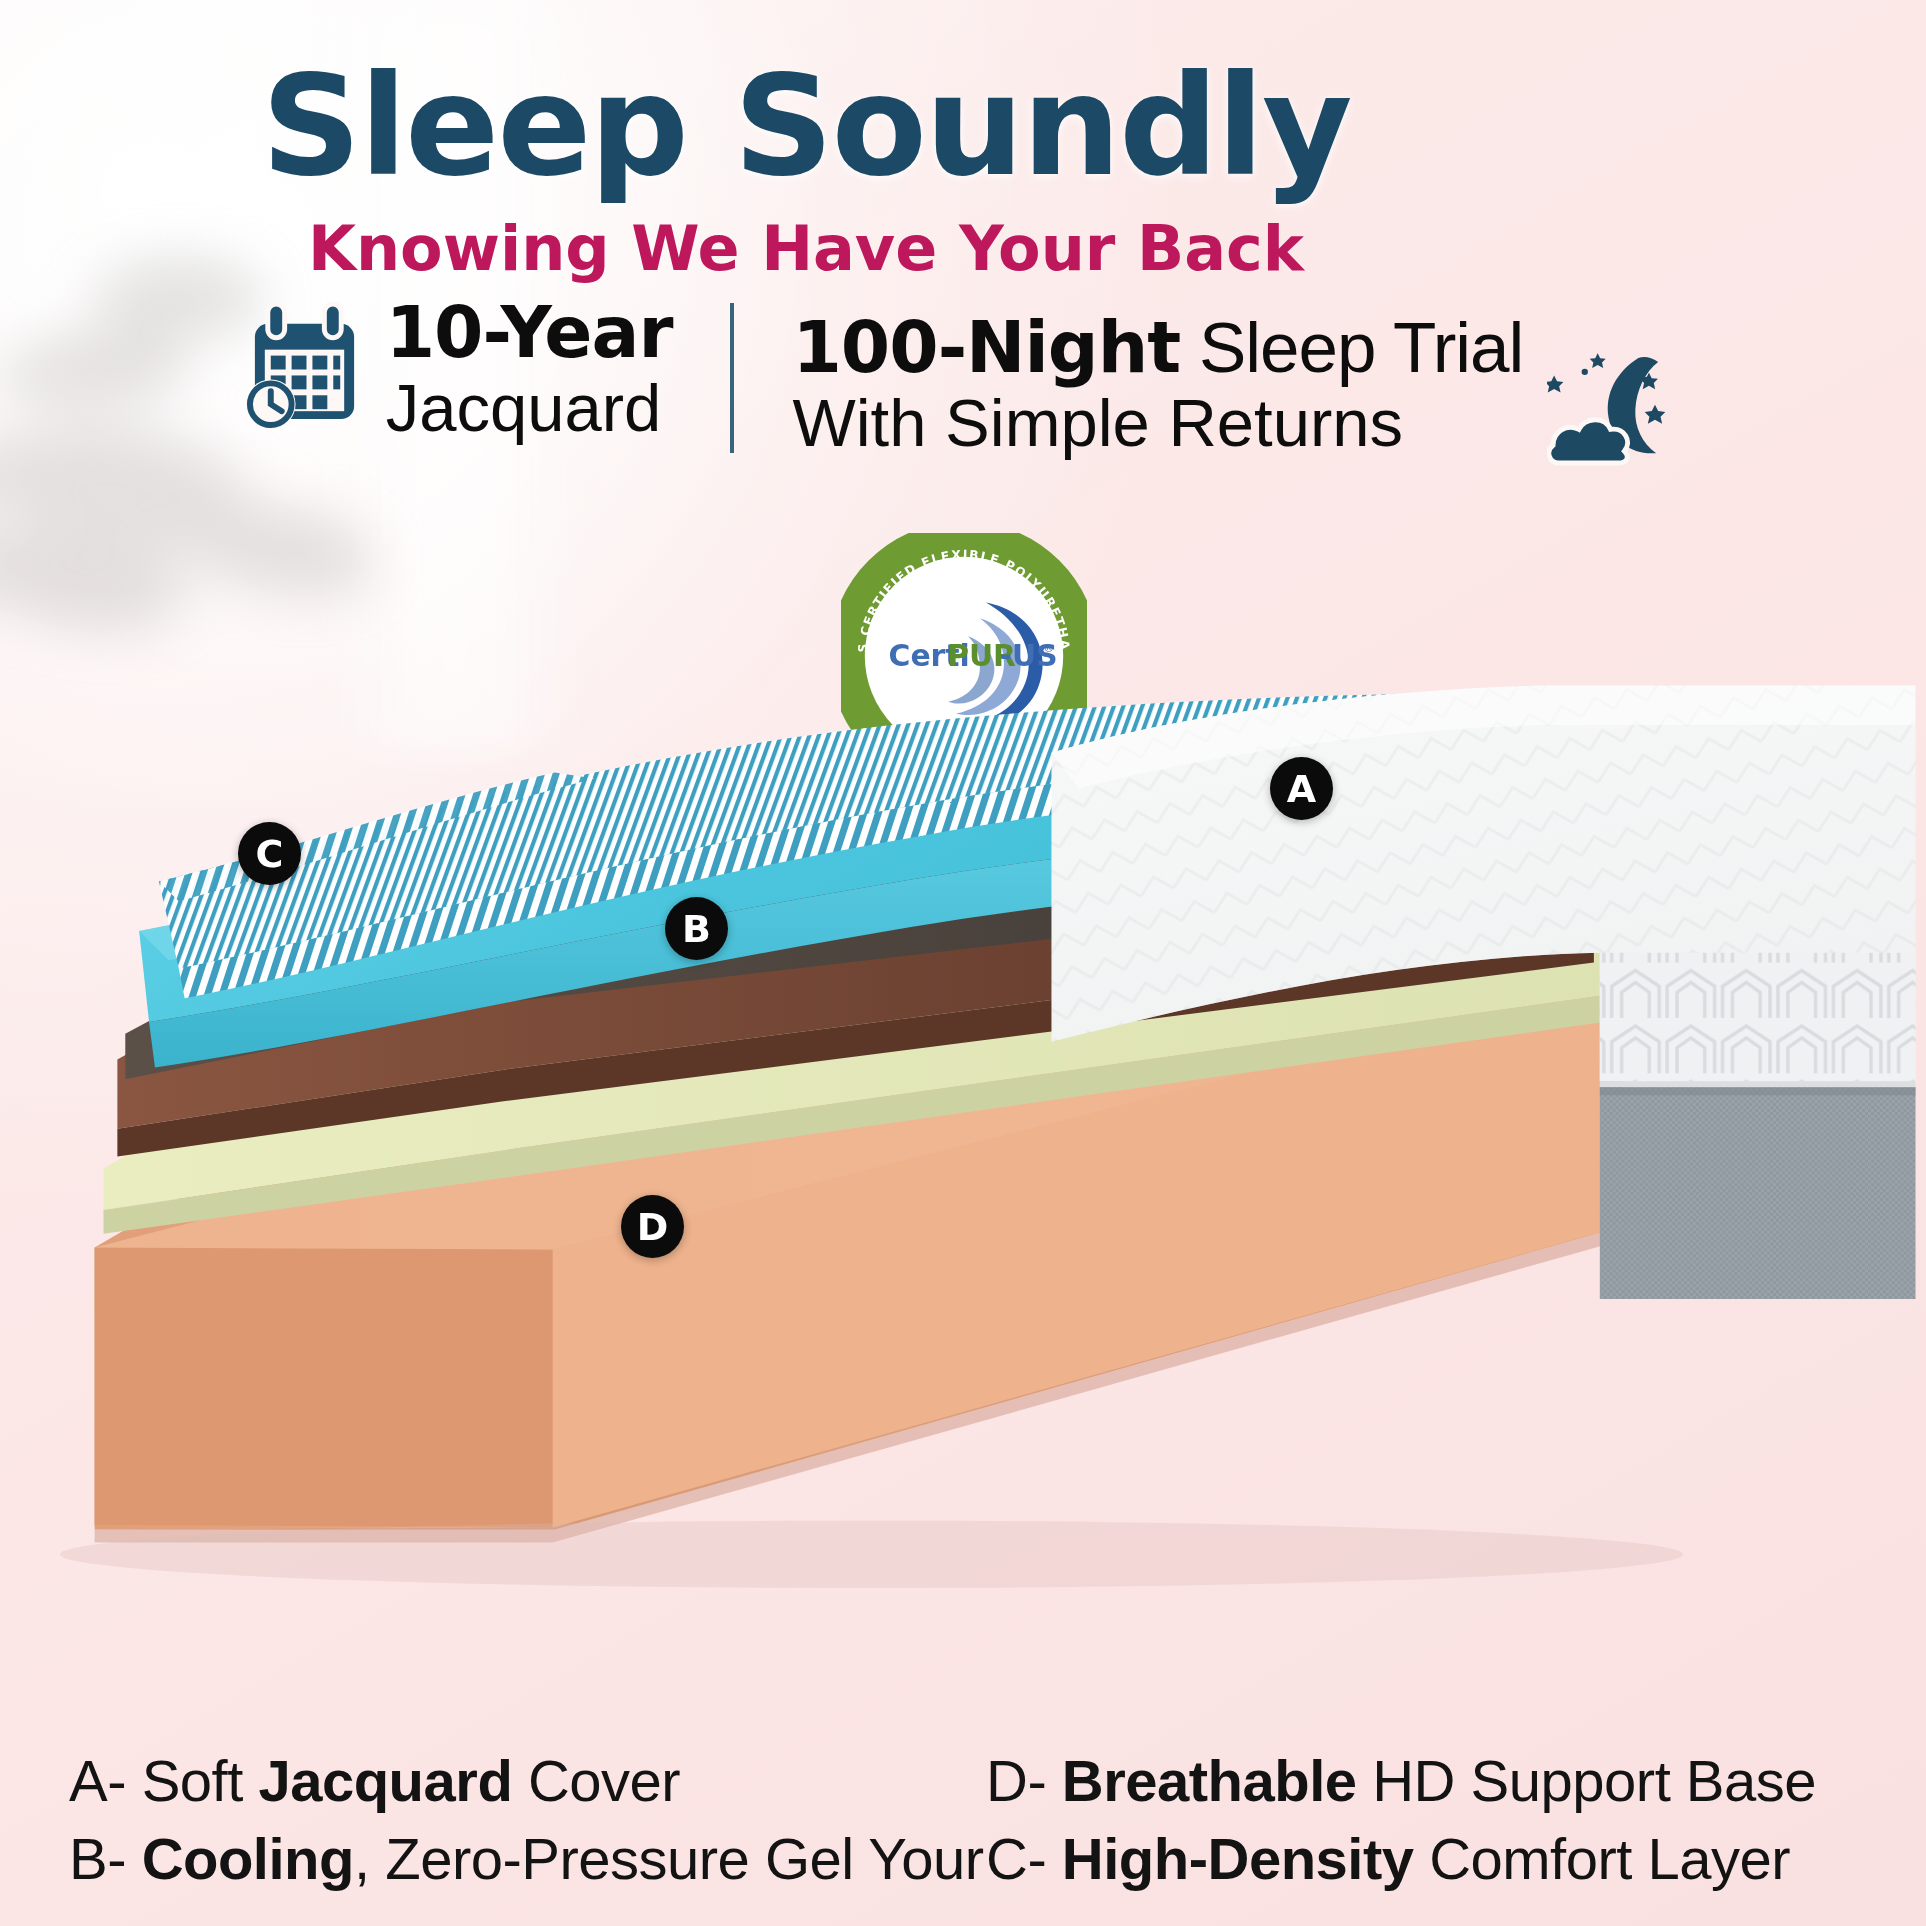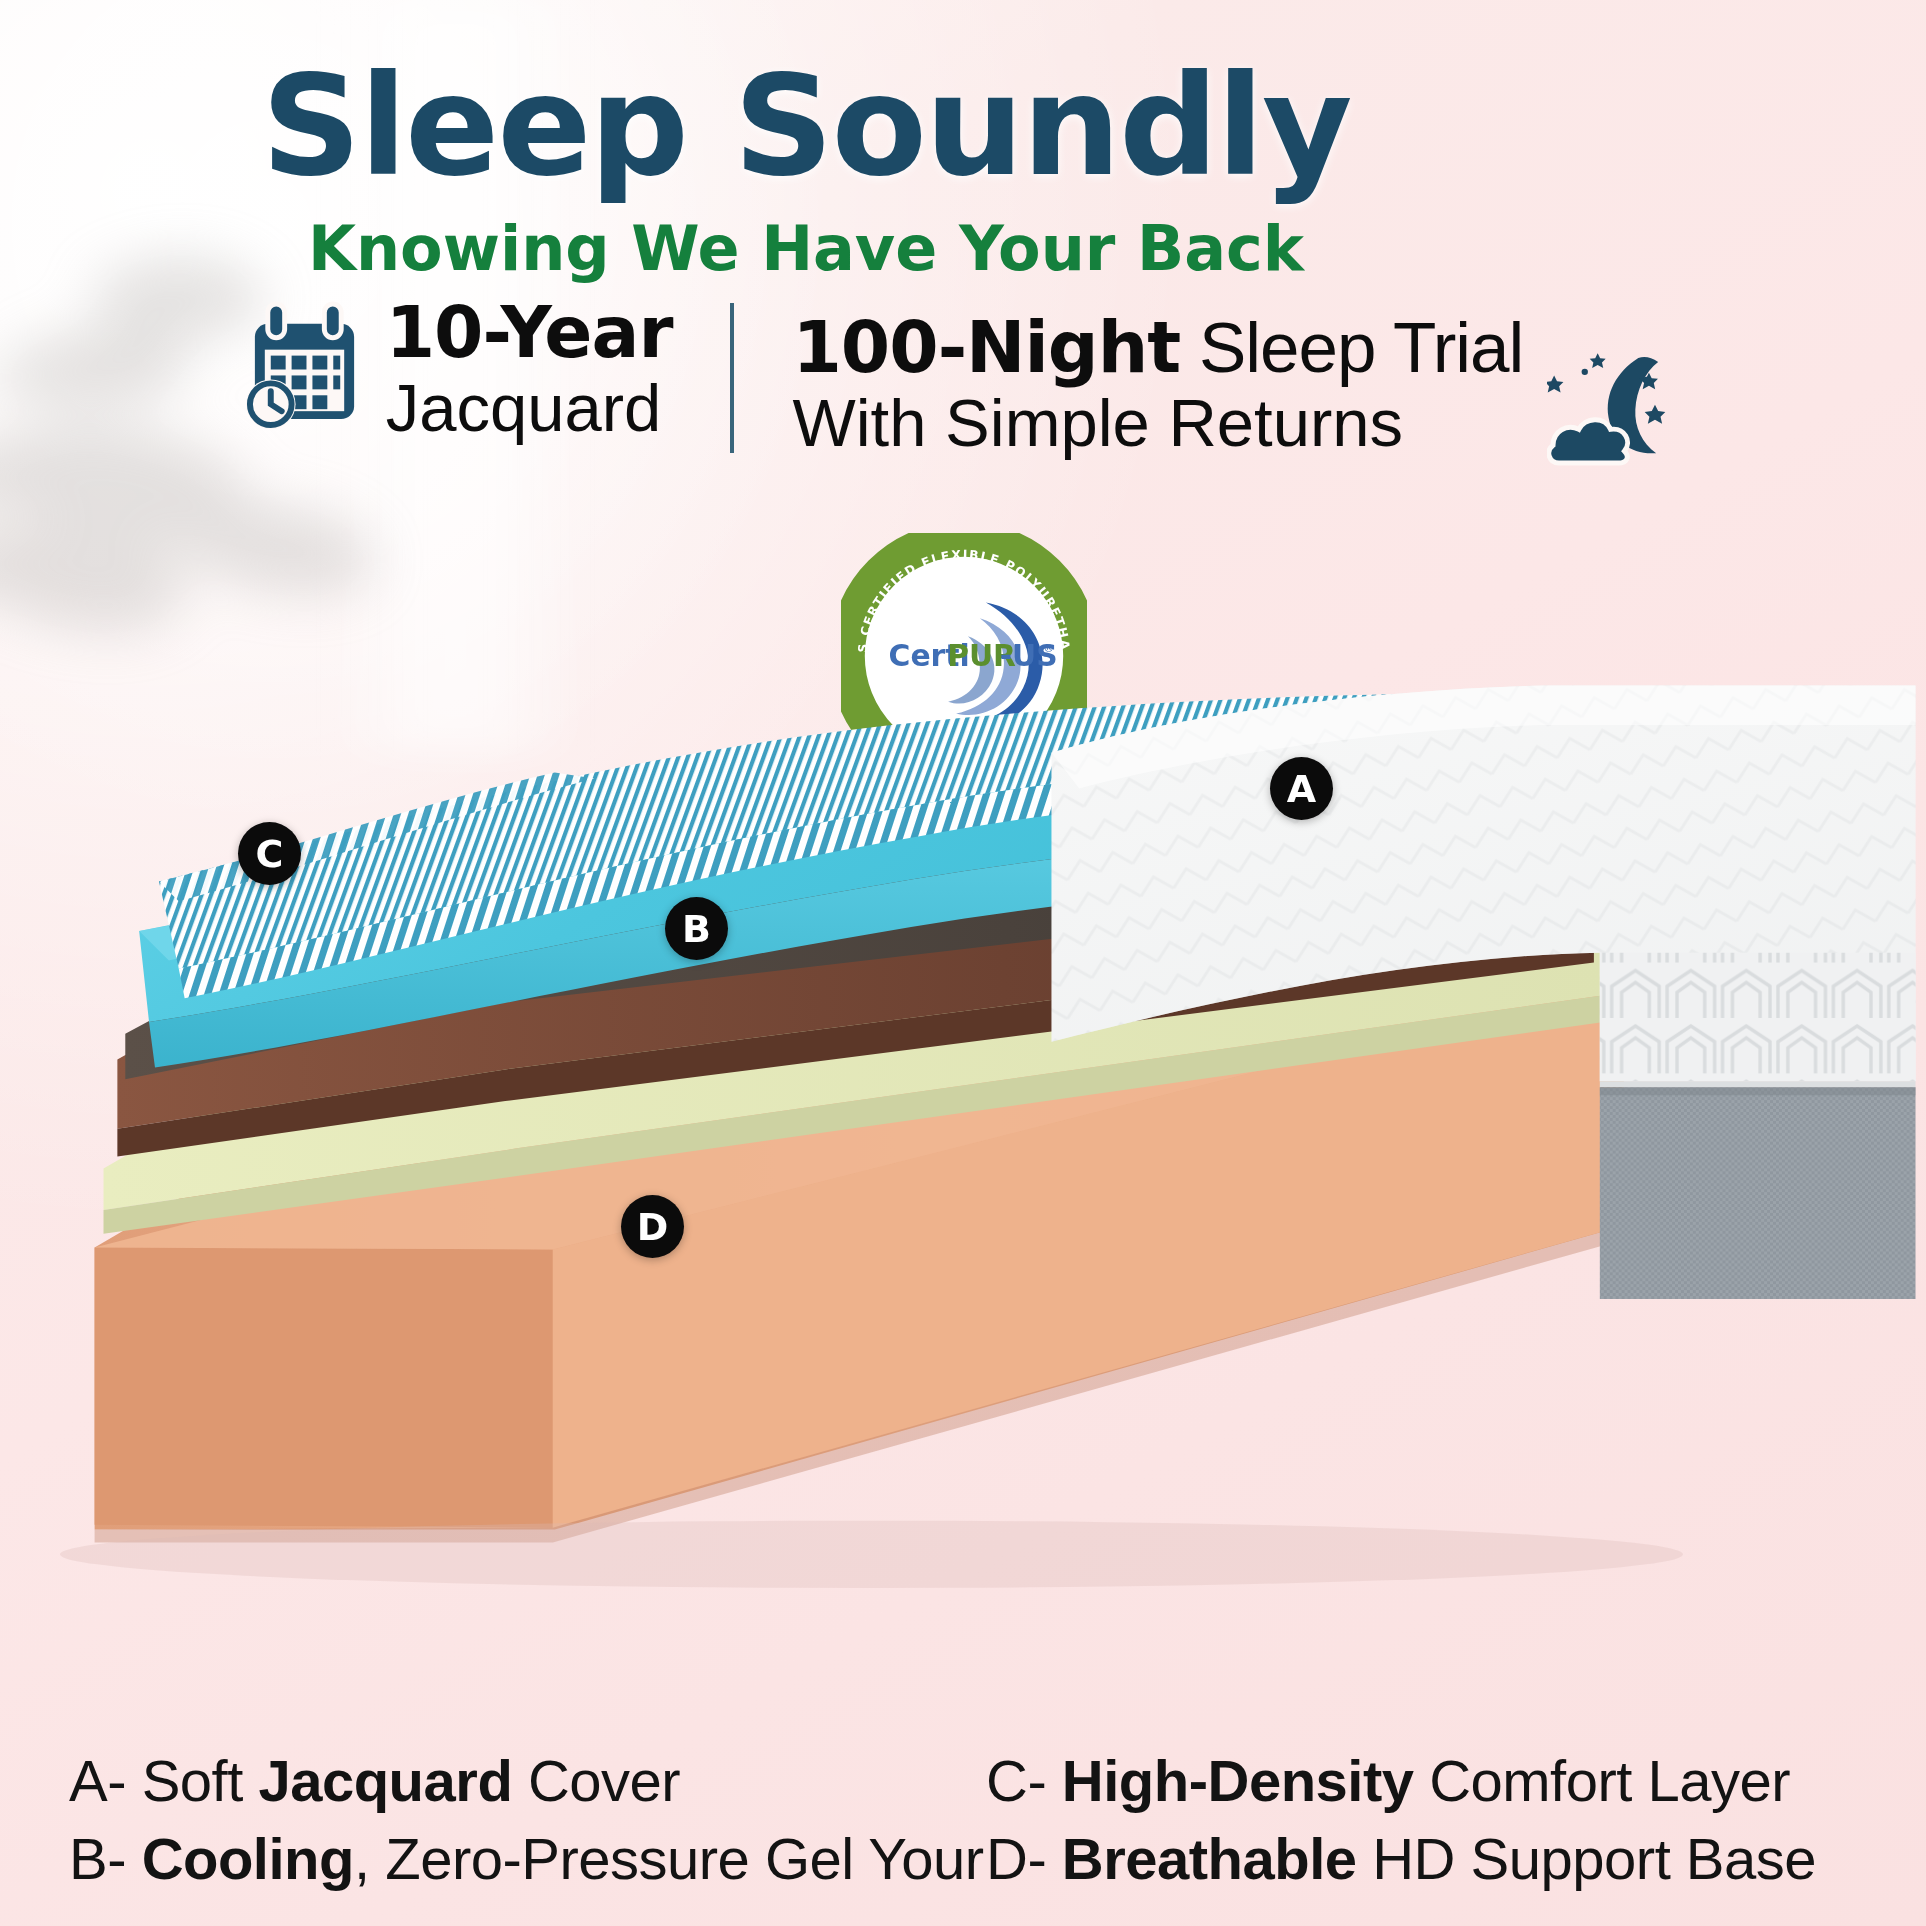--- a/index.html
+++ b/index.html
@@ -30,21 +30,21 @@
   .header { position:absolute; left:0; top:0; width:1612px; text-align:center; }
   .title {
     font-family:"DejaVu Sans", sans-serif;
     font-size:139px; font-weight:700; letter-spacing:-2px;
     color:#1c4a66; line-height:1.0; margin-top:57px;
     text-shadow:0 2px 10px rgba(255,255,255,.9);
   }
   .subtitle {
     font-family:"DejaVu Sans", sans-serif;
     font-size:62px; font-weight:700; letter-spacing:0px;
-    color:#15803d; margin-top:16px;
+    color:#be185d; margin-top:16px;
   }
 
   
   .badge-row { position:absolute; left:0; top:297px; width:1927px;
       display:flex; justify-content:center; align-items:flex-start; gap:16px; }
   .badge { display:flex; align-items:center; gap:18px; }
 
   .cal-wrap { width:127px; height:139px; position:relative; flex:none; }
   .cal-wrap svg { width:100%; height:100%; display:block; }
 
@@ -340,20 +340,20 @@
   <div class="legend-col left">
     <div class="legend-line">
       <span>A- </span><span>Soft </span><b>Jacquard</b><span> Cover</span>
     </div>
     <div class="legend-line">
       <span>B- </span><span></span><b>Cooling</b><span>, Zero-Pressure Gel Your</span>
     </div>
   </div>
   <div class="legend-col right">
     <div class="legend-line">
+      <span>D- </span><span></span><b>Breathable</b><span> HD Support Base</span>
+    </div>
+    <div class="legend-line">
       <span>C- </span><span></span><b>High-Density</b><span> Comfort Layer</span>
     </div>
-    <div class="legend-line">
-      <span>D- </span><span></span><b>Breathable</b><span> HD Support Base</span>
-    </div>
   </div>
 </div>
 
 
 </body></html>

